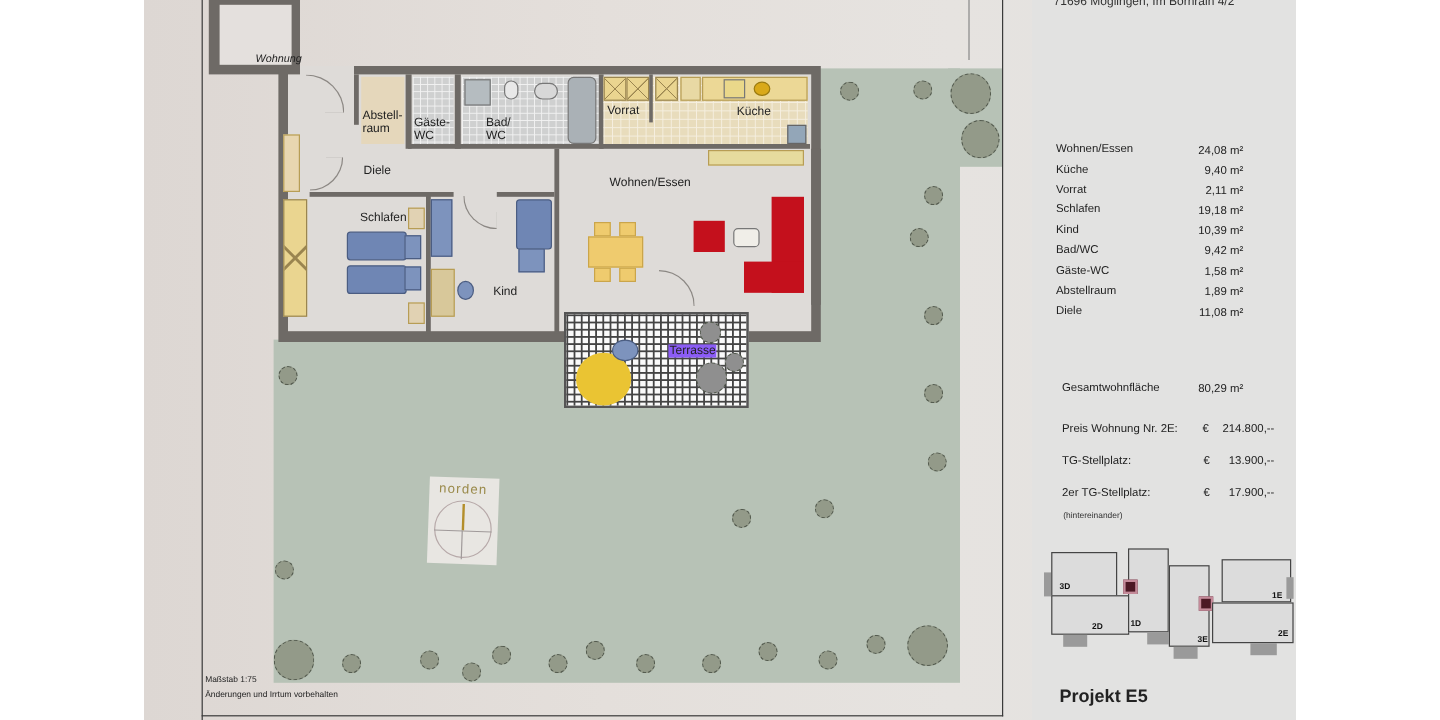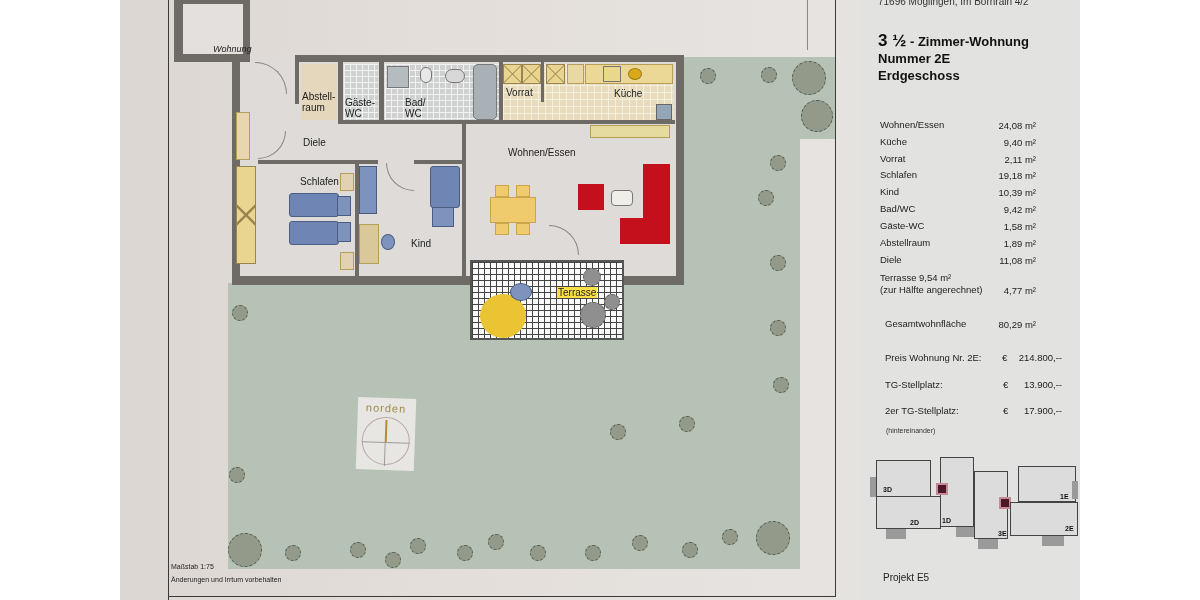--- a/index.html
+++ b/index.html
@@ -194,21 +194,21 @@
 <div class="bluebox" style="left:611px;top:190px;width:22px;height:16px;border-radius:4px;background:#f0eee8;border-color:#777;"></div>
 <div class="sofa" style="left:643px;top:164px;width:27px;height:80px;"></div>
 <div class="sofa" style="left:620px;top:218px;width:50px;height:26px;"></div>
 
 <div class="terrace" style="left:470px;top:260px;width:150px;height:76px;"></div>
 <div class="tree" style="left:480px;top:294px;width:46px;height:44px;background:#eac433;border:none;"></div>
 <div class="bluebox" style="left:510px;top:283px;width:22px;height:18px;border-radius:50%;"></div>
 <div class="tree" style="left:583px;top:268px;width:18px;height:18px;background:#8f8f8f;"></div>
 <div class="tree" style="left:580px;top:302px;width:26px;height:26px;background:#8f8f8f;"></div>
 <div class="tree" style="left:604px;top:294px;width:16px;height:16px;background:#8f8f8f;"></div>
-<div class="room-label" style="left:557px;top:287px;background:#fde047;padding:0 1px;">Terrasse</div>
+<div class="room-label" style="left:557px;top:287px;background:#8b5cf6;padding:0 1px;">Terrasse</div>
 
 <div class="tree" style="left:700px;top:68px;width:16px;height:16px;"></div>
 <div class="tree" style="left:761px;top:67px;width:16px;height:16px;"></div>
 <div class="tree" style="left:792px;top:61px;width:34px;height:34px;"></div>
 <div class="tree" style="left:801px;top:100px;width:32px;height:32px;"></div>
 <div class="tree" style="left:770px;top:155px;width:16px;height:16px;"></div>
 <div class="tree" style="left:758px;top:190px;width:16px;height:16px;"></div>
 <div class="tree" style="left:770px;top:255px;width:16px;height:16px;"></div>
 <div class="tree" style="left:770px;top:320px;width:16px;height:16px;"></div>
 <div class="tree" style="left:773px;top:377px;width:16px;height:16px;"></div>
@@ -236,26 +236,20 @@
   <div style="position:absolute;left:28px;top:22px;width:2px;height:22px;background:#b38e2a;"></div>
   <div style="position:absolute;left:5px;top:44px;width:48px;height:1px;background:#a09a9a;"></div>
   <div style="position:absolute;left:28px;top:44px;width:1px;height:24px;background:#a09a9a;"></div>
 </div>
 
 <div style="position:absolute;left:171px;top:563px;font-size:7px;color:#222;">Maßstab 1:75</div>
 <div style="position:absolute;left:171px;top:576px;font-size:7px;color:#222;">Änderungen und Irrtum vorbehalten</div>
 
 <div class="side">
   <div class="addr" style="top:-4px;">71696 Möglingen, Im Bornrain 4/2</div>
-  <div class="title">
-    <span class="big">3 ½</span>
-    <span>- Zimmer-Wohnung</span><br>
-    <span>Nummer 2E</span><br>
-    <span>Erdgeschoss</span>
-  </div>
 
   <div class="area-row" style="top:119px;height:12px;">
       <span class="lbl">Wohnen/Essen</span>
       <span class="val">24,08 m²</span>
     </div>
   <div class="area-row" style="top:136px;height:12px;">
       <span class="lbl">Küche</span>
       <span class="val">9,40 m²</span>
     </div>
   <div class="area-row" style="top:153px;height:12px;">
@@ -278,25 +272,20 @@
       <span class="lbl">Gäste-WC</span>
       <span class="val">1,58 m²</span>
     </div>
   <div class="area-row" style="top:237px;height:12px;">
       <span class="lbl">Abstellraum</span>
       <span class="val">1,89 m²</span>
     </div>
   <div class="area-row" style="top:254px;height:12px;">
       <span class="lbl">Diele</span>
       <span class="val">11,08 m²</span>
-    </div>
-  <div class="area-row" style="top:272px;height:24px;">
-      <span class="lbl">Terrasse 9,54 m²
-(zur Hälfte angerechnet)</span>
-      <span class="val">4,77 m²</span>
     </div>
 
   <div class="area-row" style="top:318px;height:12px;left:25px;">
       <span class="lbl">Gesamtwohnfläche</span>
       <span class="val" style="right:29px;">80,29 m²</span>
     </div>
 
   <div class="price-row" style="top:352px;">
       <span class="lbl">Preis Wohnung Nr. 2E:</span>
       <span class="cur" style="left:117px;">€</span>
@@ -307,21 +296,21 @@
       <span class="cur">€</span>
       <span class="val">13.900,--</span>
     </div>
   <div class="price-row" style="top:405px;">
       <span class="lbl">2er TG-Stellplatz:</span>
       <span class="cur">€</span>
       <span class="val">17.900,--</span>
     </div>
   <div class="note" style="left:26px;top:427px;">(hintereinander)</div>
 
-  <div style="position:absolute;left:23px;top:572px;font-size:10px;font-weight:normal;color:#222;">Projekt E5</div>
+  <div style="position:absolute;left:23px;top:572px;font-size:15px;font-weight:bold;color:#222;">Projekt E5</div>
 </div>
 
 <div class="site">
   <div class="stair" style="left:-2px;top:22px;width:10px;height:20px;"></div>
   <div class="unit" style="left:4px;top:5px;width:55px;height:38px;"></div>
   <div class="unit-lbl" style="left:11px;top:31px;">3D</div>
   <div class="unit" style="left:4px;top:41px;width:65px;height:33px;"></div>
   <div class="unit-lbl" style="left:38px;top:64px;">2D</div>
   <div class="stair" style="left:14px;top:74px;width:20px;height:10px;"></div>
   <div class="unit" style="left:68px;top:2px;width:34px;height:70px;"></div>

